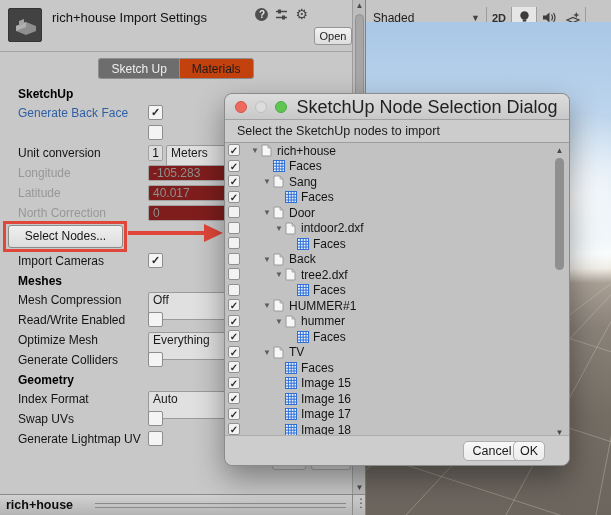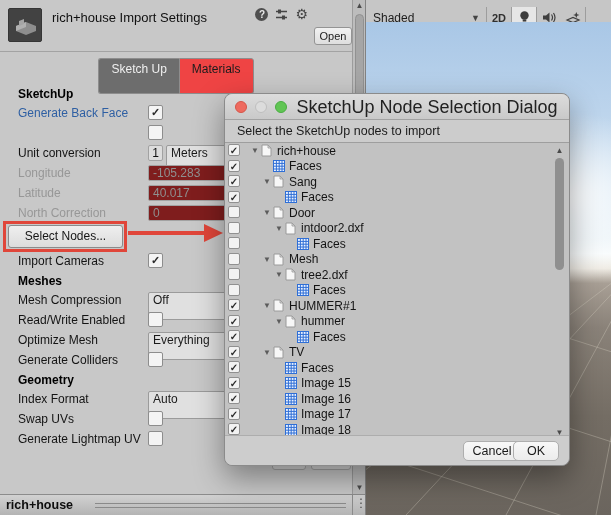--- a/index.html
+++ b/index.html
@@ -11,23 +11,23 @@
   #inspector { position:absolute; left:0; top:0; width:352px; height:494px; background:#c8c8c8; }
   .insp-header { position:relative; height:52px; border-bottom:1px solid #a3a3a3; }
   .asset-thumb { position:absolute; left:8px; top:8px; width:34px; height:34px; background:#424242; border:1px solid #353535; border-radius:2px; }
   .insp-title { position:absolute; left:52px; top:10px; font-size:13px; color:#101010; }
   .hdr-icons { position:absolute; right:44px; top:8px; display:flex; gap:7px; align-items:center; }
   .help-circ { width:13px; height:13px; border-radius:50%; background:#4f4f4f; color:#e9e9e9; font-size:10px; font-weight:bold; text-align:center; line-height:13px; }
   .gear { font-size:14px; color:#464646; line-height:13px; }
   .open-btn { position:absolute; right:0px; top:27px; width:38px; height:18px; background:linear-gradient(#f2f2f2,#dedede); border:1px solid #949494; border-radius:3px; font-size:11px; text-align:center; line-height:16px; color:#1c1c1c; }
 
   .tabs { position:absolute; left:0; top:58px; width:352px; display:flex; justify-content:center; }
-  .tab { height:36px; line-height:21px; padding:0 12px; font-size:12px; border:1px solid #8d8d8d; }
+  .tab { height:21px; line-height:21px; padding:0 12px; font-size:12px; border:1px solid #8d8d8d; }
   .tab.active { background:#6d6d6d; color:#efefef; border-radius:3px 0 0 3px; border-right:none; }
-  .tab.inactive { background:#ef4444; color:#1c1c1c; border-radius:0 3px 3px 0; }
+  .tab.inactive { background:#c2410c; color:#1c1c1c; border-radius:0 3px 3px 0; }
 
   #insp-rows { position:absolute; left:0; top:84px; width:352px; }
   .irow { position:relative; height:20px; }
   .irow.sec { height:19px; padding-top:3px; }
   .irow.actionrow { height:28px; }
   .ilabel { position:absolute; left:18px; top:3px; color:#141414; white-space:nowrap; }
   .ilabel.sec-l { font-weight:bold; color:#000; }
   .ilabel.disabled { color:#979797; }
   .ilabel.override { color:#2e5fa3; }
   .ictl { position:absolute; left:148px; top:2px; }
@@ -91,21 +91,21 @@
   .tcb { position:absolute; left:3px; top:1px; width:12px; height:12px; background:#f2f2f2; border:1px solid #909090; border-radius:2px; font-size:10px; line-height:11px; text-align:center; color:#2b2b2b; font-weight:bold; }
   .tcontent { position:absolute; left:24px; top:0; height:15.5px; display:flex; align-items:center; }
   .tri { width:12px; font-size:8px; color:#5c5c5c; text-align:center; flex:0 0 12px; }
   .ticon { width:14px; flex:0 0 14px; display:flex; align-items:center; }
   .tlabel { font-size:12px; color:#141414; white-space:nowrap; padding-left:2px; }
   #dlg-scroll { position:absolute; right:3px; top:51px; width:13px; height:290px; }
   #dlg-thumb { position:absolute; left:2px; top:13px; width:9px; height:112px; background:#8f8f8f; border-radius:5px; }
   #dlg-bottom { position:absolute; left:0; bottom:0; width:344px; height:30px; background:#cdcdcd; border-top:1px solid #adadad; border-radius:0 0 8px 8px; }
   .dlg-btn { position:absolute; top:5px; height:20px; background:linear-gradient(#f8f8f8,#ececec); border:1px solid #aeaeae; border-radius:5px; font-size:12.5px; color:#1a1a1a; text-align:center; line-height:18px; }
   #btn-cancel { right:48px; width:58px; }
-  #btn-ok { right:10px; width:46px; }
+  #btn-ok { right:24px; width:32px; }
 </style>
 </head>
 <body>
 
 <div id="app">
 
   <div id="inspector">
     <div class="insp-header">
       <div class="asset-thumb">
         <svg width="34" height="34" viewBox="0 0 34 34">
@@ -376,21 +376,21 @@
         <div class="trow">
           <div class="tcb"></div>
           <div class="tcontent" style="padding-left: 12px;">
             <div class="tri">▼</div>
             <div class="ticon">
               <svg width="11" height="13" viewBox="0 0 11 13">
                 <path d="M1 1 h6 l3 3 v8 h-9 z" fill="#f7f7f7" stroke="#9a9a9a" stroke-width="1"></path>
                 <path d="M7 1 l3 3 h-3 z" fill="#d9d9d9" stroke="#9a9a9a" stroke-width="0.8"></path>
               </svg>
             </div>
-            <div class="tlabel">Mesh</div>
+            <div class="tlabel">Back</div>
           </div>
         </div>
         <div class="trow">
           <div class="tcb"></div>
           <div class="tcontent" style="padding-left: 24px;">
             <div class="tri">▼</div>
             <div class="ticon">
               <svg width="11" height="13" viewBox="0 0 11 13">
                 <path d="M1 1 h6 l3 3 v8 h-9 z" fill="#f7f7f7" stroke="#9a9a9a" stroke-width="1"></path>
                 <path d="M7 1 l3 3 h-3 z" fill="#d9d9d9" stroke="#9a9a9a" stroke-width="0.8"></path>

